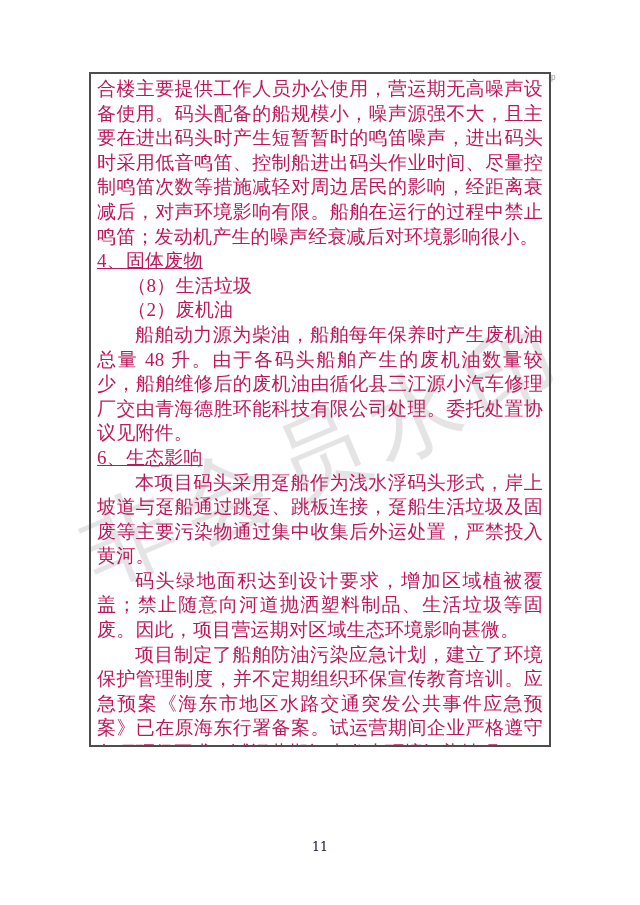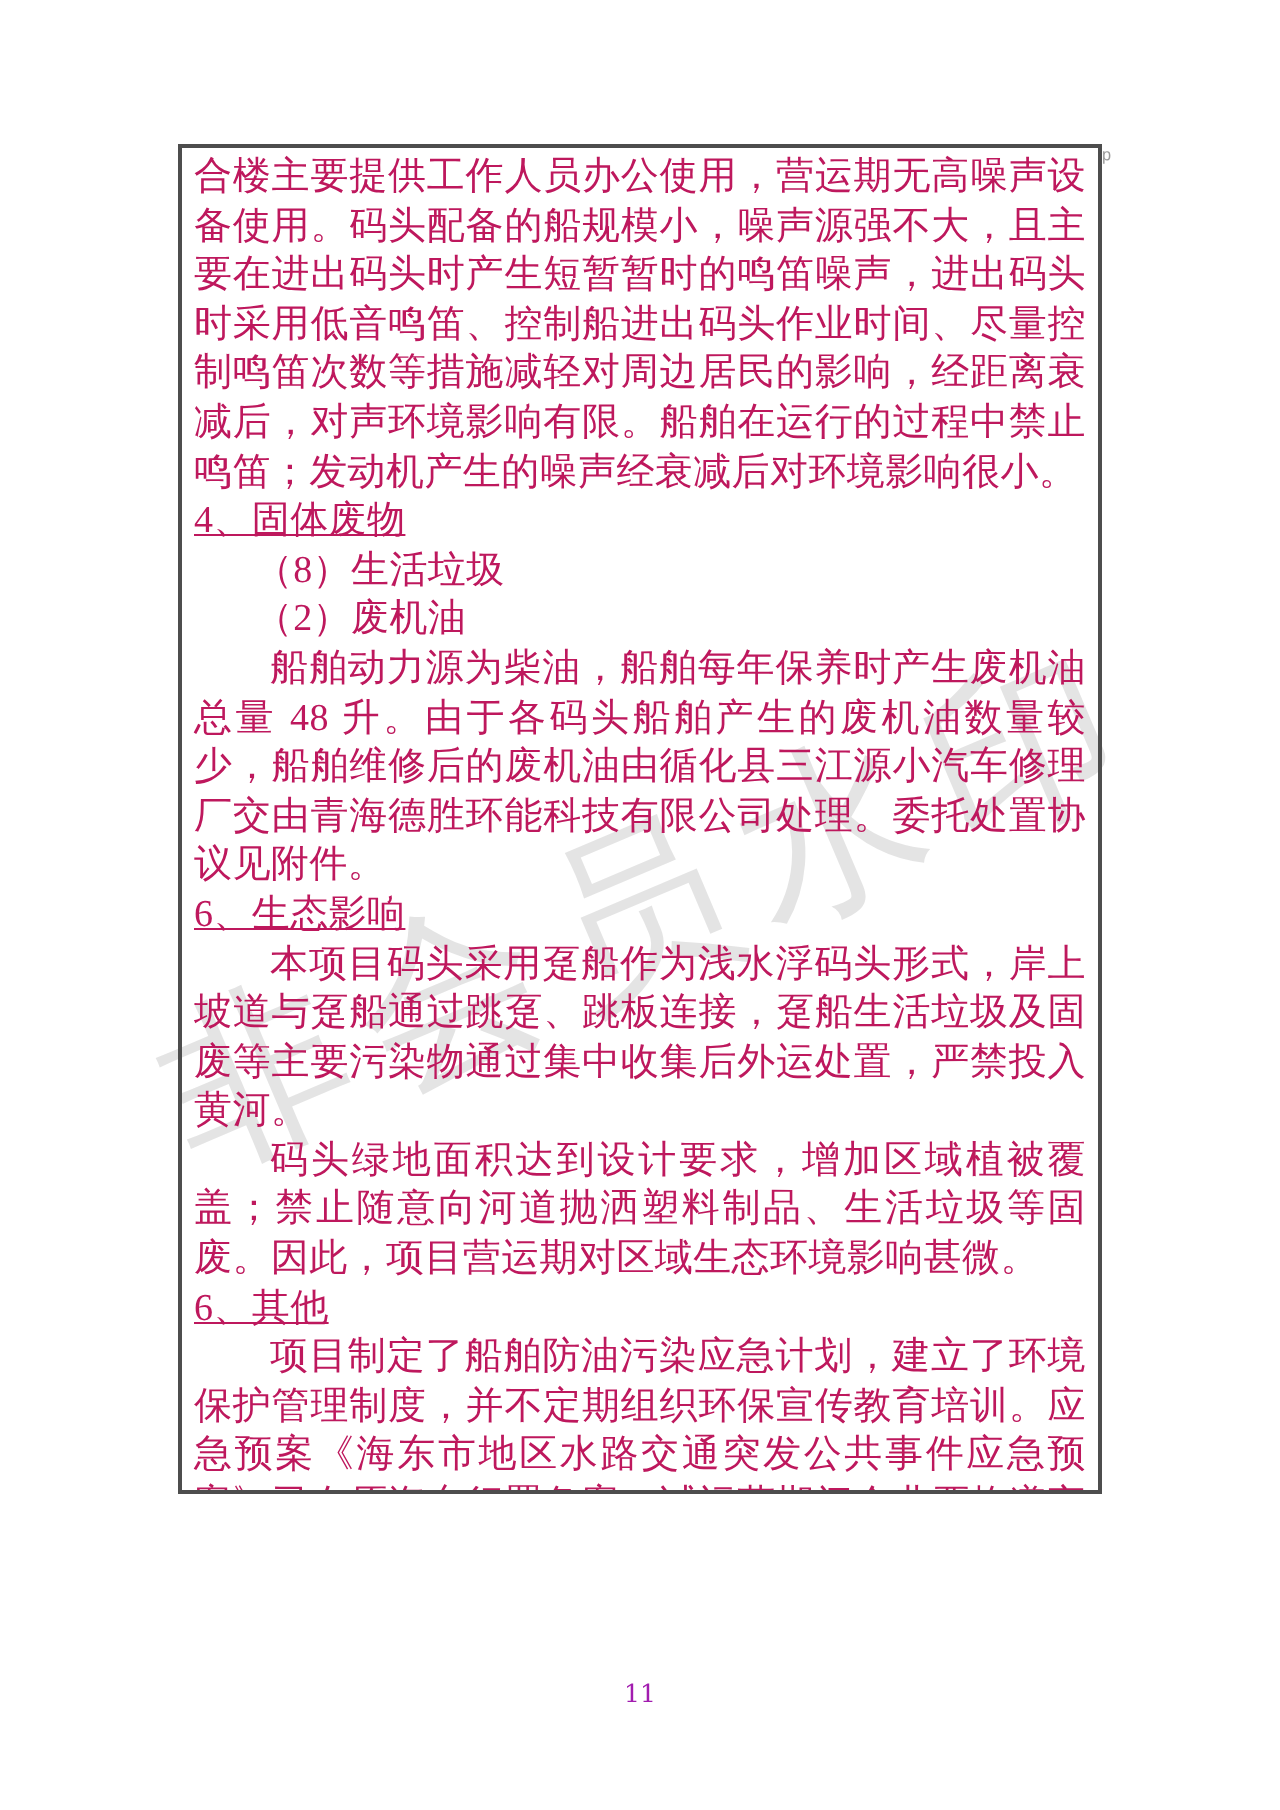--- a/index.html
+++ b/index.html
@@ -51,21 +51,21 @@
     font-family: "Liberation Serif", "DejaVu Serif", serif;
     z-index: 0;
   }
   .page-number {
     position: absolute;
     left: 0;
     right: 0;
     top: 839px;
     text-align: center;
     font-size: 12.5px;
-    color: #a21caf;
+    color: #0f172a;
     font-family: "DejaVu Serif", "Liberation Serif", serif;
   }
   .corner-mark {
     position: absolute;
     left: 551px;
     top: 72px;
     font-size: 12px;
     color: #9a9a9a;
     font-family: "Liberation Sans", sans-serif;
   }
@@ -77,19 +77,18 @@
 
 <div class="doc-table" id="doc-table">
     <p class="block paragraph no-indent">合楼主要提供工作人员办公使用，营运期无高噪声设备使用。码头配备的船规模小，噪声源强不大，且主要在进出码头时产生短暂暂时的鸣笛噪声，进出码头时采用低音鸣笛、控制船进出码头作业时间、尽量控制鸣笛次数等措施减轻对周边居民的影响，经距离衰减后，对声环境影响有限。船舶在运行的过程中禁止鸣笛；发动机产生的噪声经衰减后对环境影响很小。</p>
     <p class="block heading">4、固体废物</p>
     <p class="block subheading">（8）生活垃圾</p>
     <p class="block subheading">（2）废机油</p>
     <p class="block paragraph">船舶动力源为柴油，船舶每年保养时产生废机油总量 48 升。由于各码头船舶产生的废机油数量较少，船舶维修后的废机油由循化县三江源小汽车修理厂交由青海德胜环能科技有限公司处理。委托处置协议见附件。</p>
     <p class="block heading">6、生态影响</p>
     <p class="block paragraph">本项目码头采用趸船作为浅水浮码头形式，岸上坡道与趸船通过跳趸、跳板连接，趸船生活垃圾及固废等主要污染物通过集中收集后外运处置，严禁投入黄河。</p>
     <p class="block paragraph">码头绿地面积达到设计要求，增加区域植被覆盖；禁止随意向河道抛洒塑料制品、生活垃圾等固废。因此，项目营运期对区域生态环境影响甚微。</p>
-    <p class="block heading">6、其他</p>
     <p class="block paragraph">项目制定了船舶防油污染应急计划，建立了环境保护管理制度，并不定期组织环保宣传教育培训。应急预案《海东市地区水路交通突发公共事件应急预案》已在原海东行署备案。试运营期间企业严格遵守各项环保要求，试运营期间未发生环境污染情况。</p>
   </div>
 
 <span class="corner-mark">ᵖ</span>
 
 <div class="page-number">11</div>
 
 </body></html>

